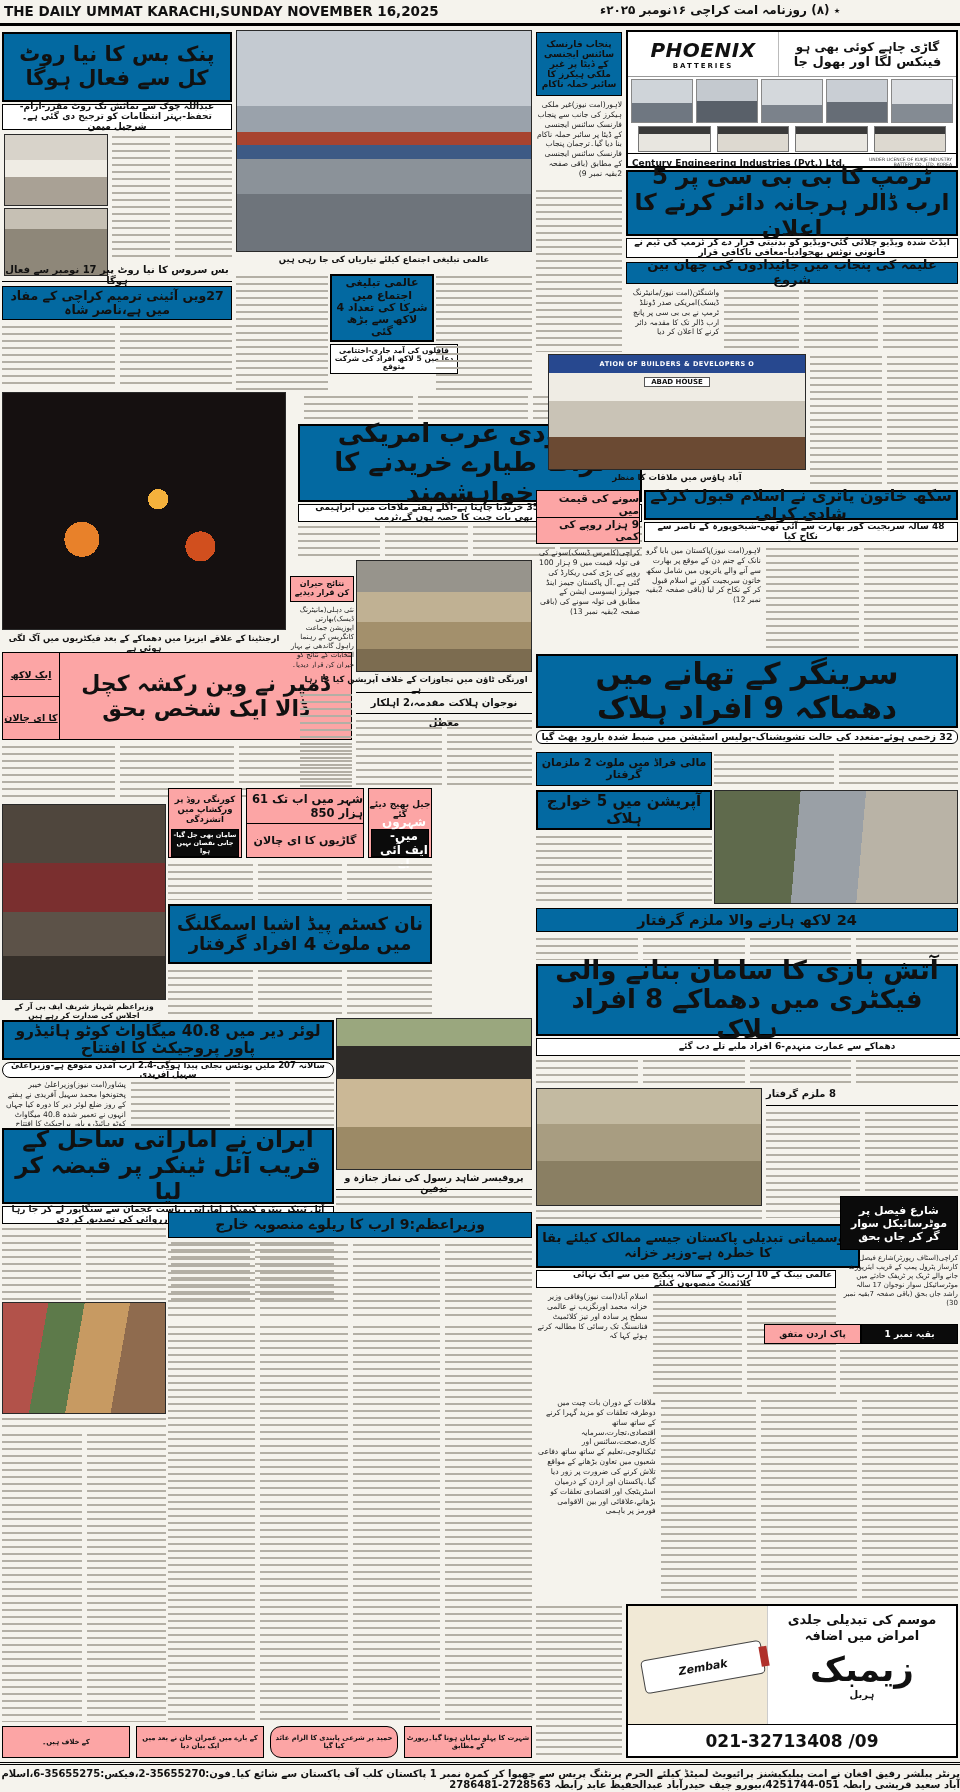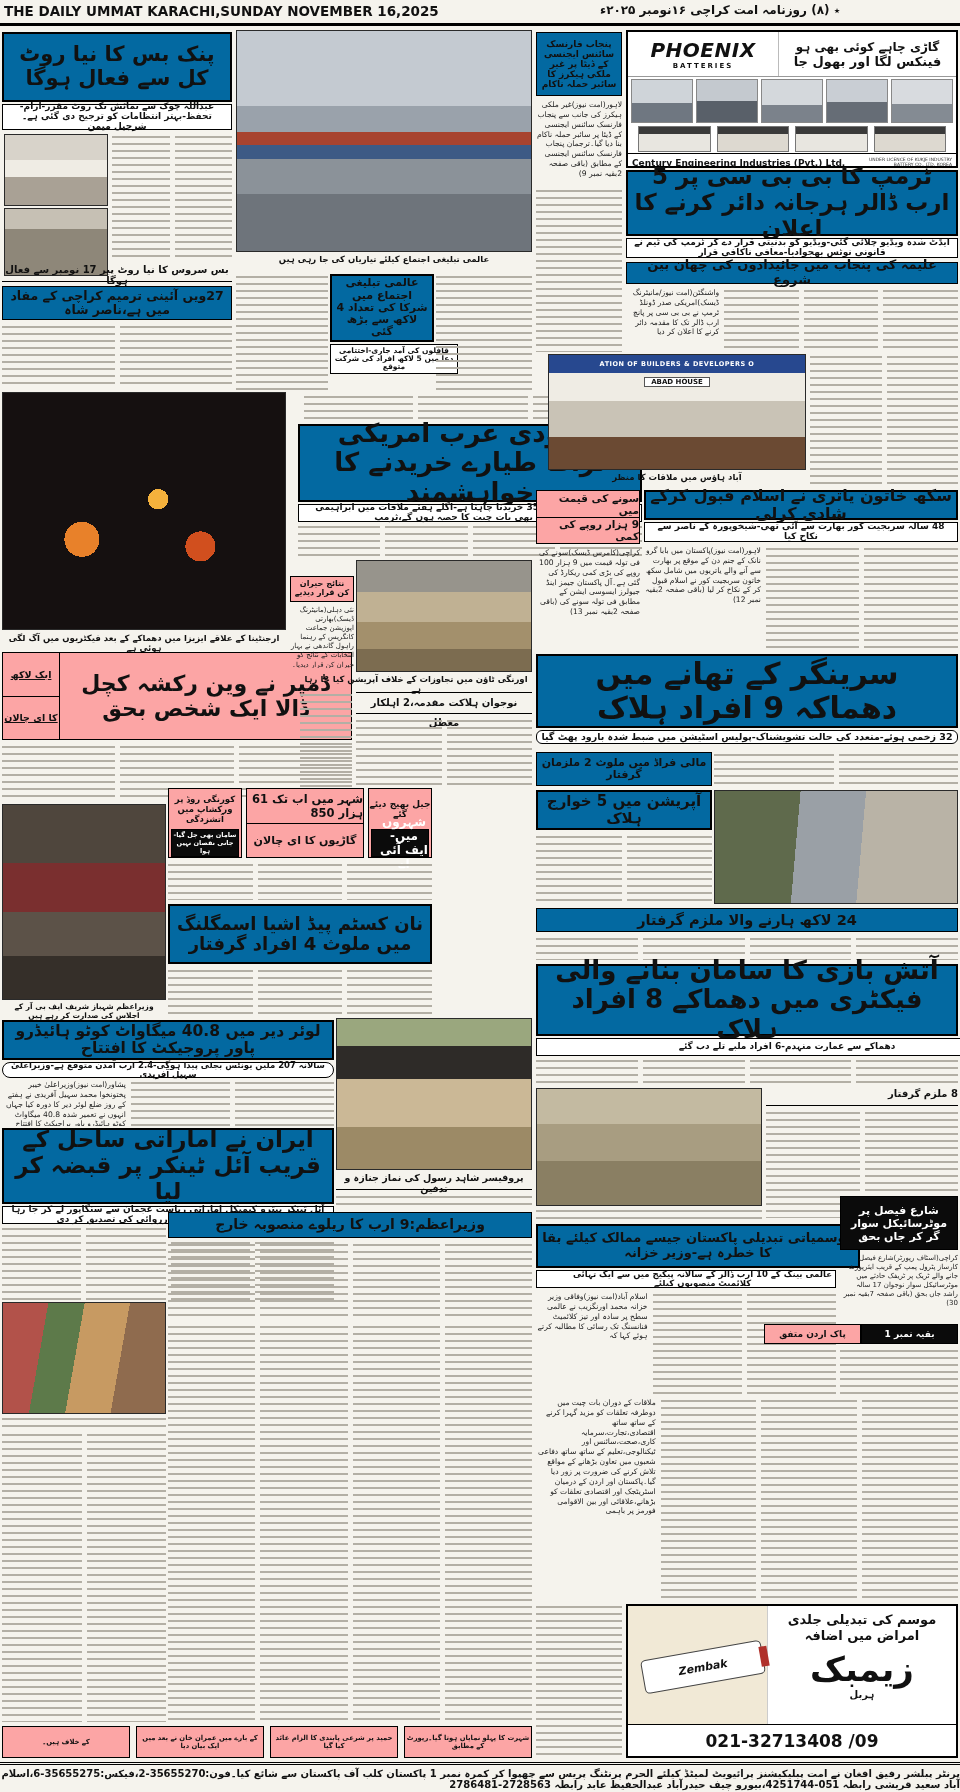--- a/index.html
+++ b/index.html
@@ -277,21 +277,21 @@
       <i></i>
       <i></i>
       <i></i>
       <i></i>
     </div>
 
   <div class="abs ph" style="left:536px;top:1088px;width:226px;height:118px;background:linear-gradient(#c3baa1 0 30%,#a89d81 30% 62%,#8a7f63 62% 100%);"></div>
   <div class="abs cols" style="left:536px;top:1208px;width:226px;height:12px;">
       <i></i>
     </div>
-  <div class="abs ur" style="left:766px;top:1088px;width:192px;height:18px;font-weight:800;font-size:10px;text-align:right;border-bottom:1px solid #000;">8 ملزم گرفتار</div>
+  <div class="abs ur" style="left:766px;top:1088px;width:192px;height:18px;font-weight:800;font-size:10px;text-align:left;border-bottom:1px solid #000;">8 ملزم گرفتار</div>
   <div class="abs cols" style="left:766px;top:1110px;width:192px;height:108px;">
       <i></i>
       <i></i>
     </div>
 
   <div class="abs hl" style="left:536px;top:1224px;width:324px;height:44px;font-size:13px;">موسمیاتی تبدیلی پاکستان جیسے ممالک کیلئے بقا کا خطرہ ہے-وزیر خزانہ</div>
   <div class="abs sub" style="left:536px;top:1270px;width:300px;height:18px;font-size:8.5px;padding-left:36px;">عالمی بینک کے 10 ارب ڈالر کے سالانہ پیکیج میں سے ایک تہائی کلائمیٹ منصوبوں کیلئے</div>
   <div class="abs cols" style="left:536px;top:1292px;width:300px;height:102px;">
     <b class="exc">اسلام آباد(امت نیوز)وفاقی وزیر خزانہ محمد اورنگزیب نے عالمی سطح پر سادہ اور تیز کلائمیٹ فنانسنگ تک رسائی کا مطالبہ کرتے ہوئے کہا کہ</b>
       <i></i>
@@ -330,20 +330,20 @@
       </div>
     </div>
     <div style="height:32px;border-top:1.5px solid #000;display:flex;align-items:center;justify-content:center;font-weight:900;font-size:17px;">021-32713408 /09</div>
   </div>
   <div class="abs cols" style="left:536px;top:1604px;width:86px;height:154px;">
       <i></i>
     </div>
 
   <div class="abs" style="left:2px;top:1726px;width:530px;height:32px;display:flex;gap:6px;direction:rtl;">
     <div class="bx ur" style="flex:1;font-size:6.8px;font-weight:700;display:flex;align-items:center;justify-content:center;text-align:center;padding:1px;">شہرت کا پہلو نمایاں ہوتا گیا۔رپورٹ کے مطابق</div>
-    <div class="bx ur" style="flex:1;font-size:6.8px;font-weight:700;display:flex;align-items:center;justify-content:center;text-align:center;padding:1px;">حمید پر شرعی پابندی کا الزام عائد کیا گیا</div>
+    <div class="bx ur" style="flex:1;font-size:6.8px;font-weight:700;display:flex;align-items:center;justify-content:center;text-align:center;padding:1px;border-radius:11px;">حمید پر شرعی پابندی کا الزام عائد کیا گیا</div>
     <div class="bx ur" style="flex:1;font-size:6.8px;font-weight:700;display:flex;align-items:center;justify-content:center;text-align:center;padding:1px;">کے بارے میں عمران خان نے بعد میں ایک بیان دیا</div>
     <div class="bx ur" style="flex:1;font-size:6.8px;font-weight:700;display:flex;align-items:center;justify-content:center;text-align:center;padding:1px;">کے خلاف ہیں۔</div>
   </div>
 
   <div class="abs ur" style="left:0;top:1762px;width:960px;height:30px;border-top:3px double #000;display:flex;align-items:center;justify-content:center;font-weight:700;font-size:10px;background:#f5f3ed;">پرنٹر پبلشر رفیق افغان نے امت پبلیکیشنز پرائیویٹ لمیٹڈ کیلئے الحرم پرنٹنگ پریس سے چھپوا کر کمرہ نمبر 1 پاکستان کلب آف پاکستان سے شائع کیا۔فون:35655270-2،فیکس:35655275-6،اسلام آباد سعید قریشی رابطہ 051-4251744،بیورو چیف حیدرآباد عبدالحفیظ عابد رابطہ 2728563-2786481</div>
 
 </div>
 
 </body></html>

